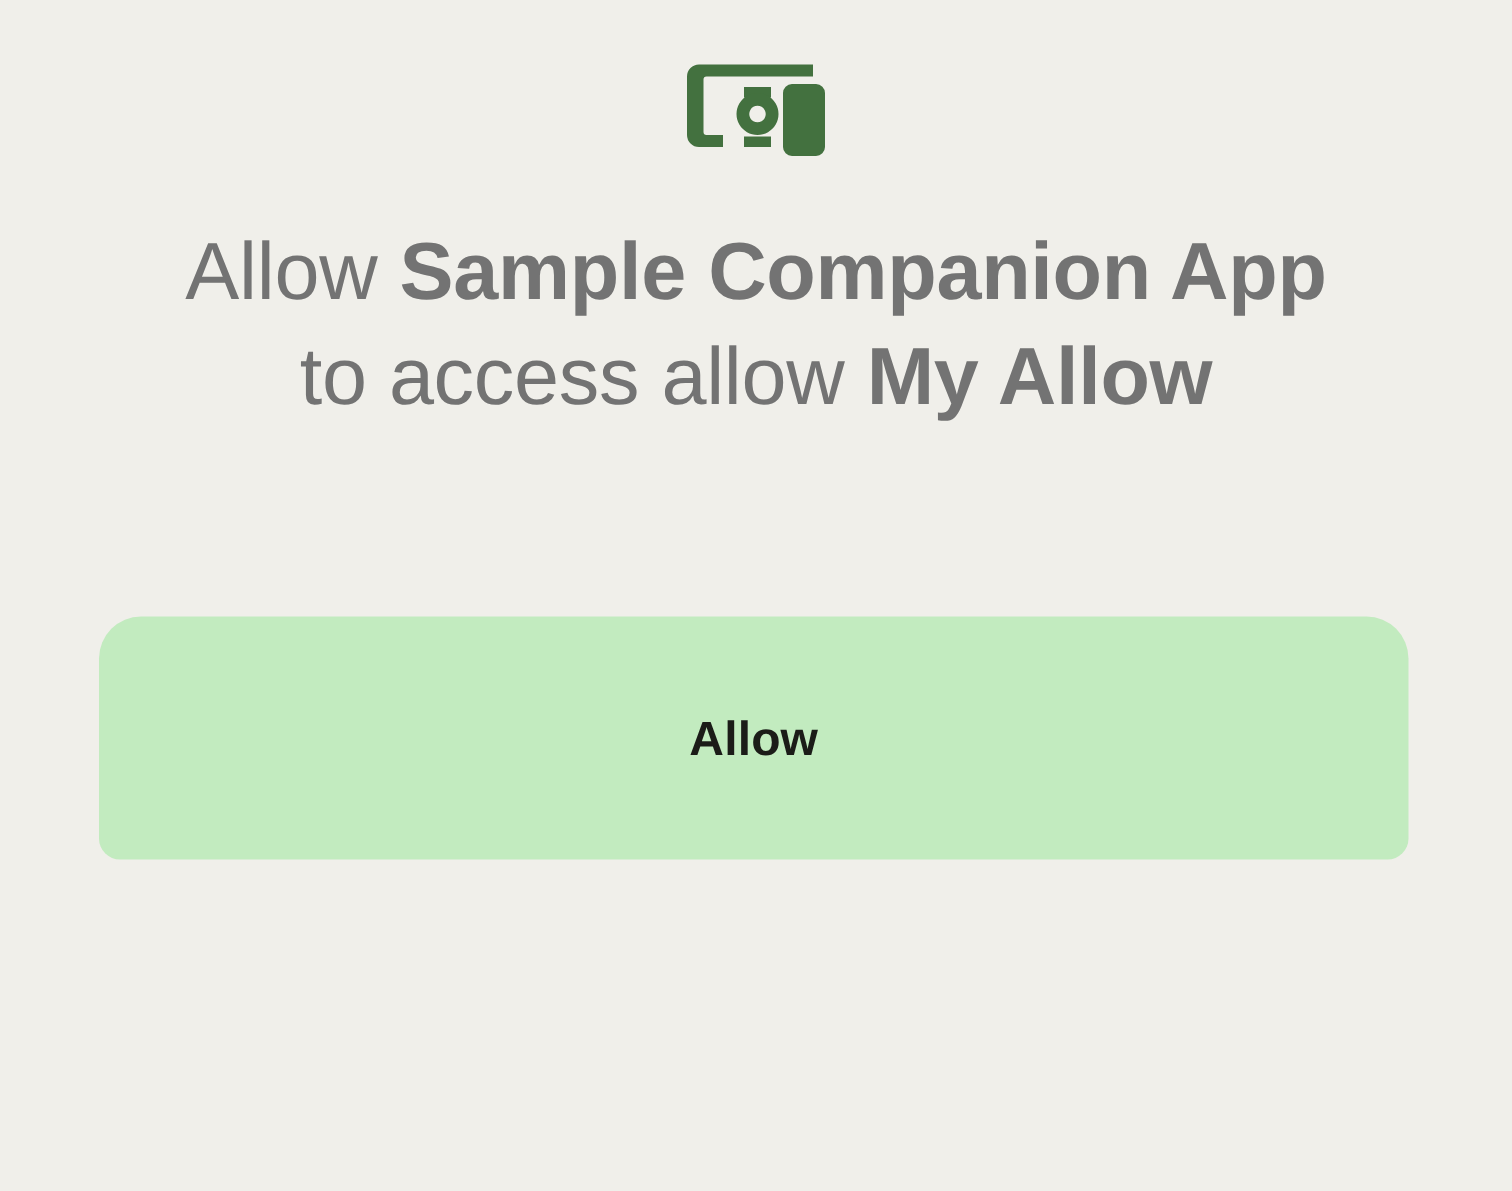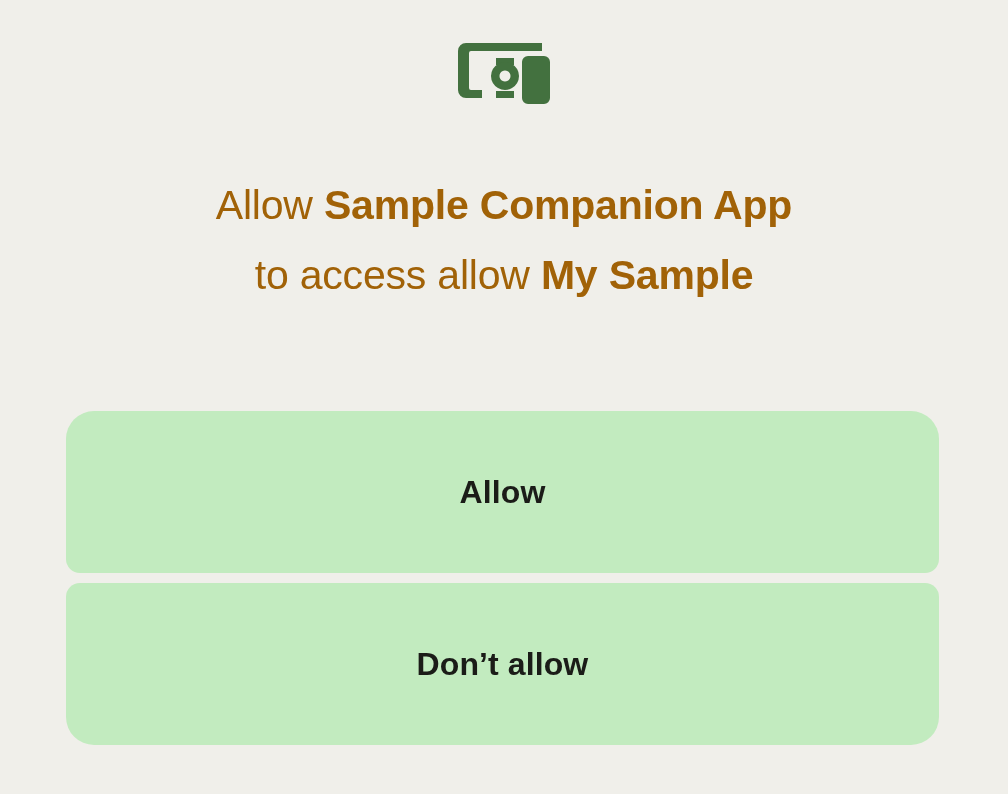--- a/index.html
+++ b/index.html
@@ -33,25 +33,25 @@
     display: flex;
     align-items: center;
     justify-content: center;
   }
   .icon-wrap svg {
     display: block;
   }
 
   
   .heading {
-    margin-top: 64px;
+    margin-top: 40px;
     width: 880px;
     text-align: center;
-    color: #a16207;
-    font-size: 41px;
+    color: #737373;
+    font-size: 54px;
     line-height: 70px;
     font-weight: 400;
     letter-spacing: -0.2px;
     white-space: normal;
   }
   .heading .strong {
     font-weight: 700;
   }
   .heading .line {
     display: block;
@@ -107,21 +107,20 @@
         <path d="M38 51 h18 v7 h-18 z"></path>
         <path d="M47 22 a14 14 0 1 0 0.01 0 Z M47 30.5 a5.5 5.5 0 1 1 -0.01 0 Z"></path>
 
         <path d="M70 16 h16 a6 6 0 0 1 6 6 v36 a6 6 0 0 1 -6 6 H70 a6 6 0 0 1 -6 -6 V22 a6 6 0 0 1 6 -6 Z M71.5 24 h13 v30 h-13 z"></path>
       </g>
     </svg>
   </div>
 
   <div class="heading">
     <span class="line"><span>Allow </span><span class="strong">Sample Companion App</span></span>
-    <span class="line"><span>to access allow </span><span class="strong">My Sample</span></span>
+    <span class="line"><span>to access allow </span><span class="strong">My Allow</span></span>
   </div>
 
   <div class="buttons">
     <button class="btn btn-allow">Allow</button>
-    <button class="btn btn-deny">Don’t allow</button>
   </div>
 
 </div>
 
 </body></html>

